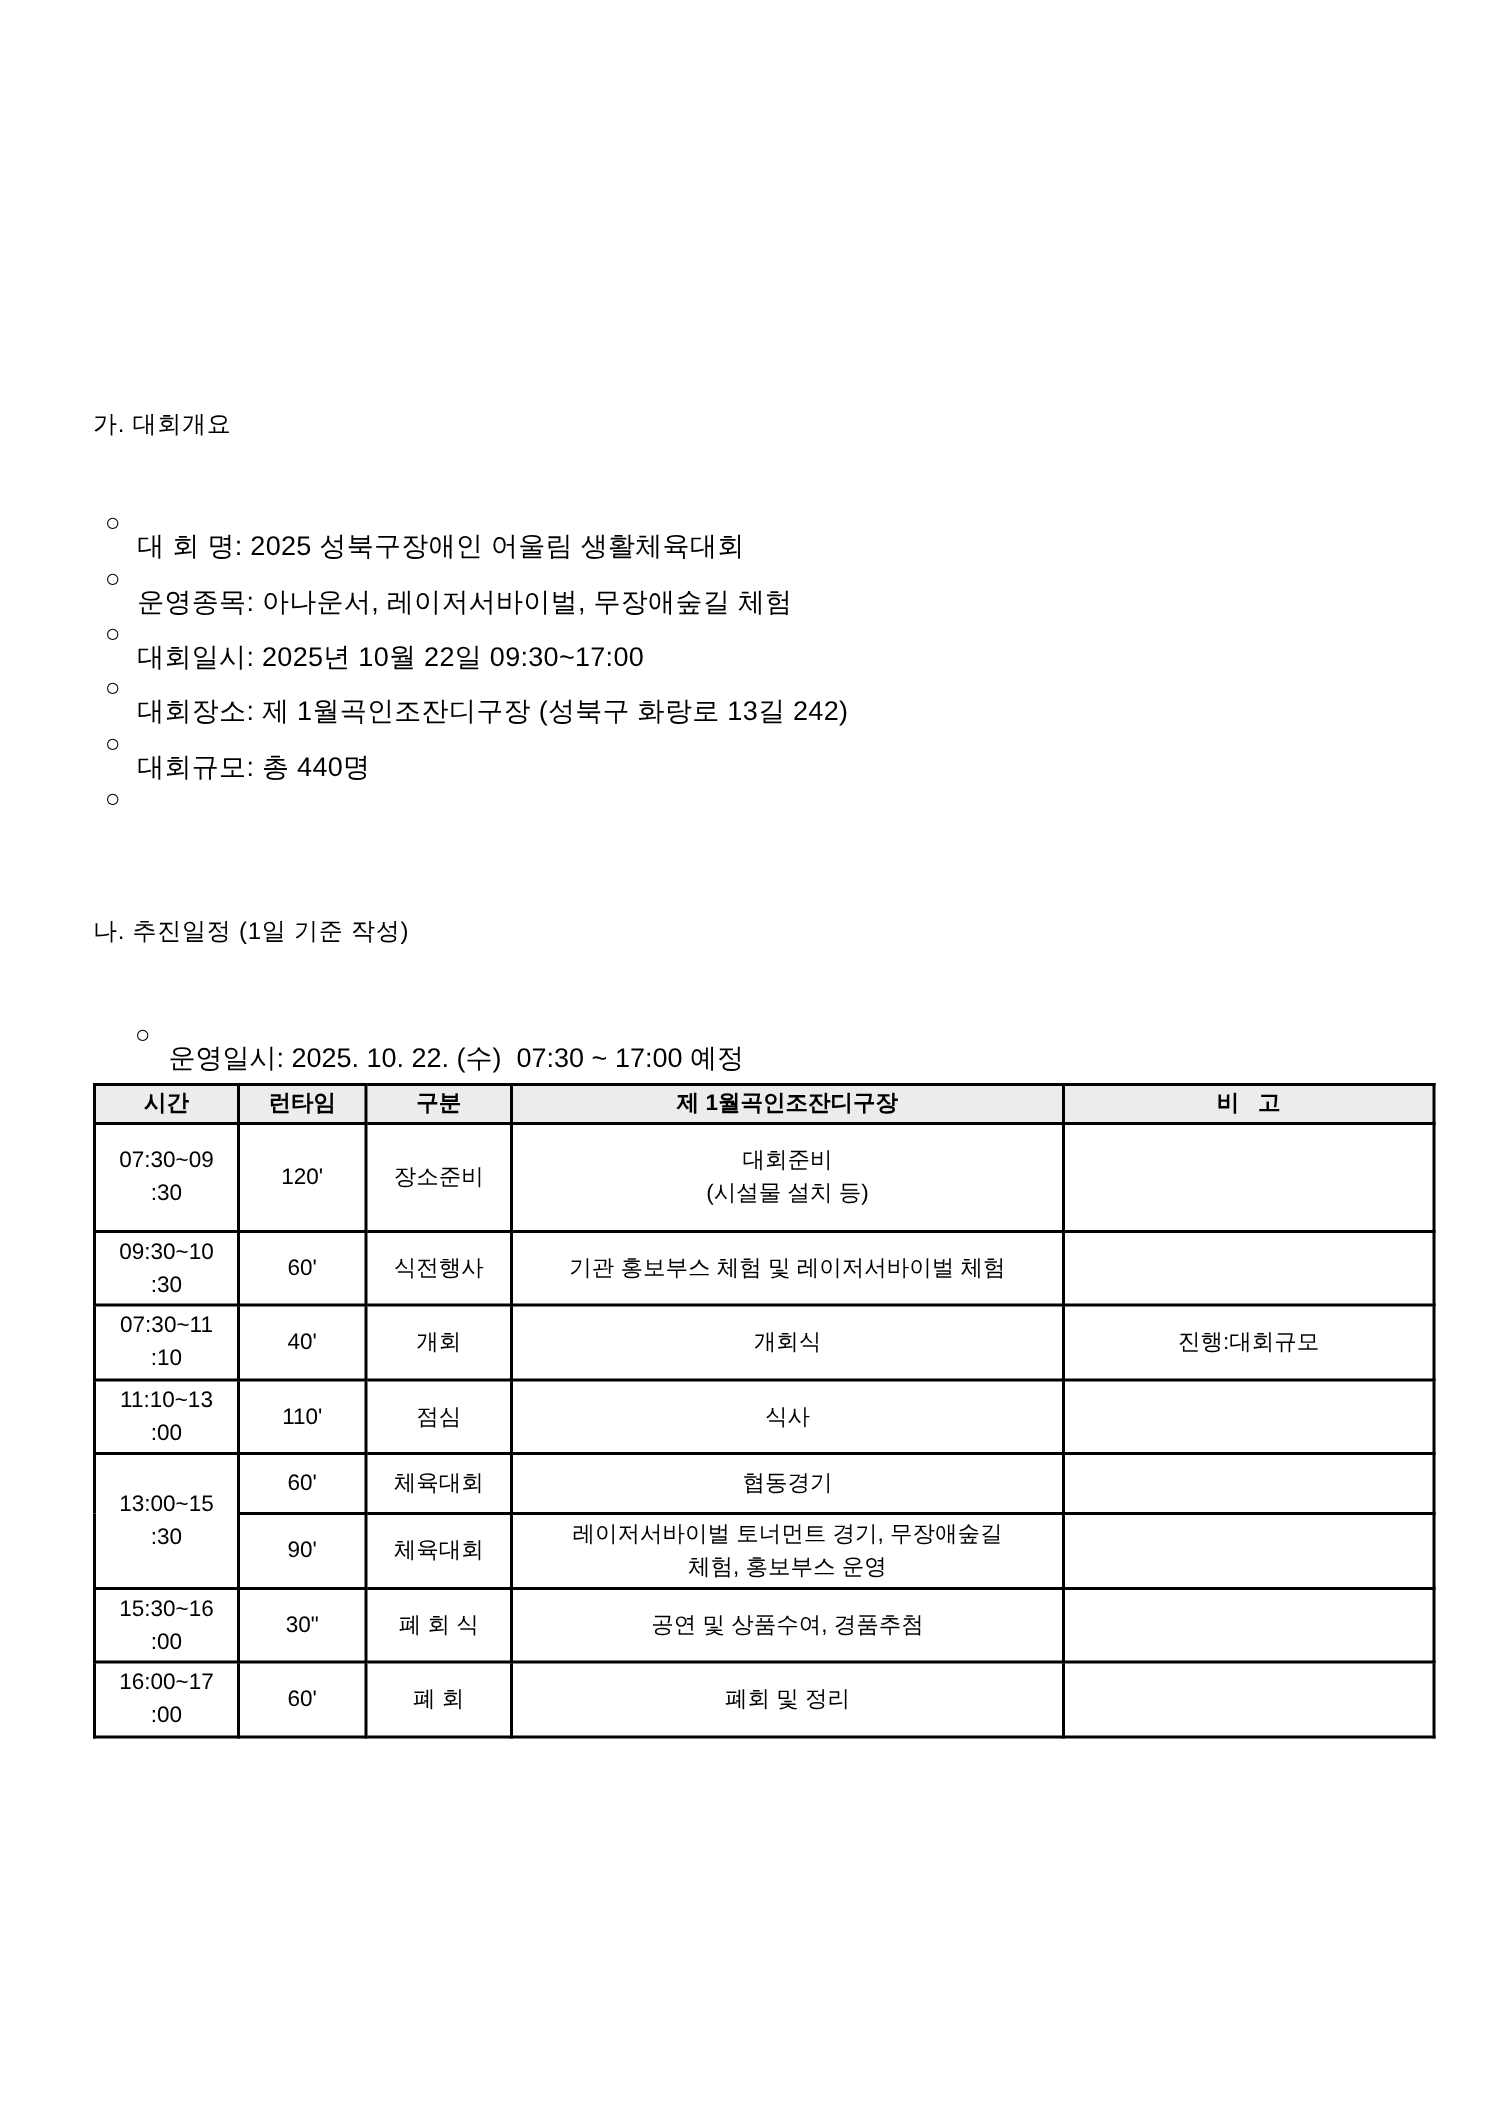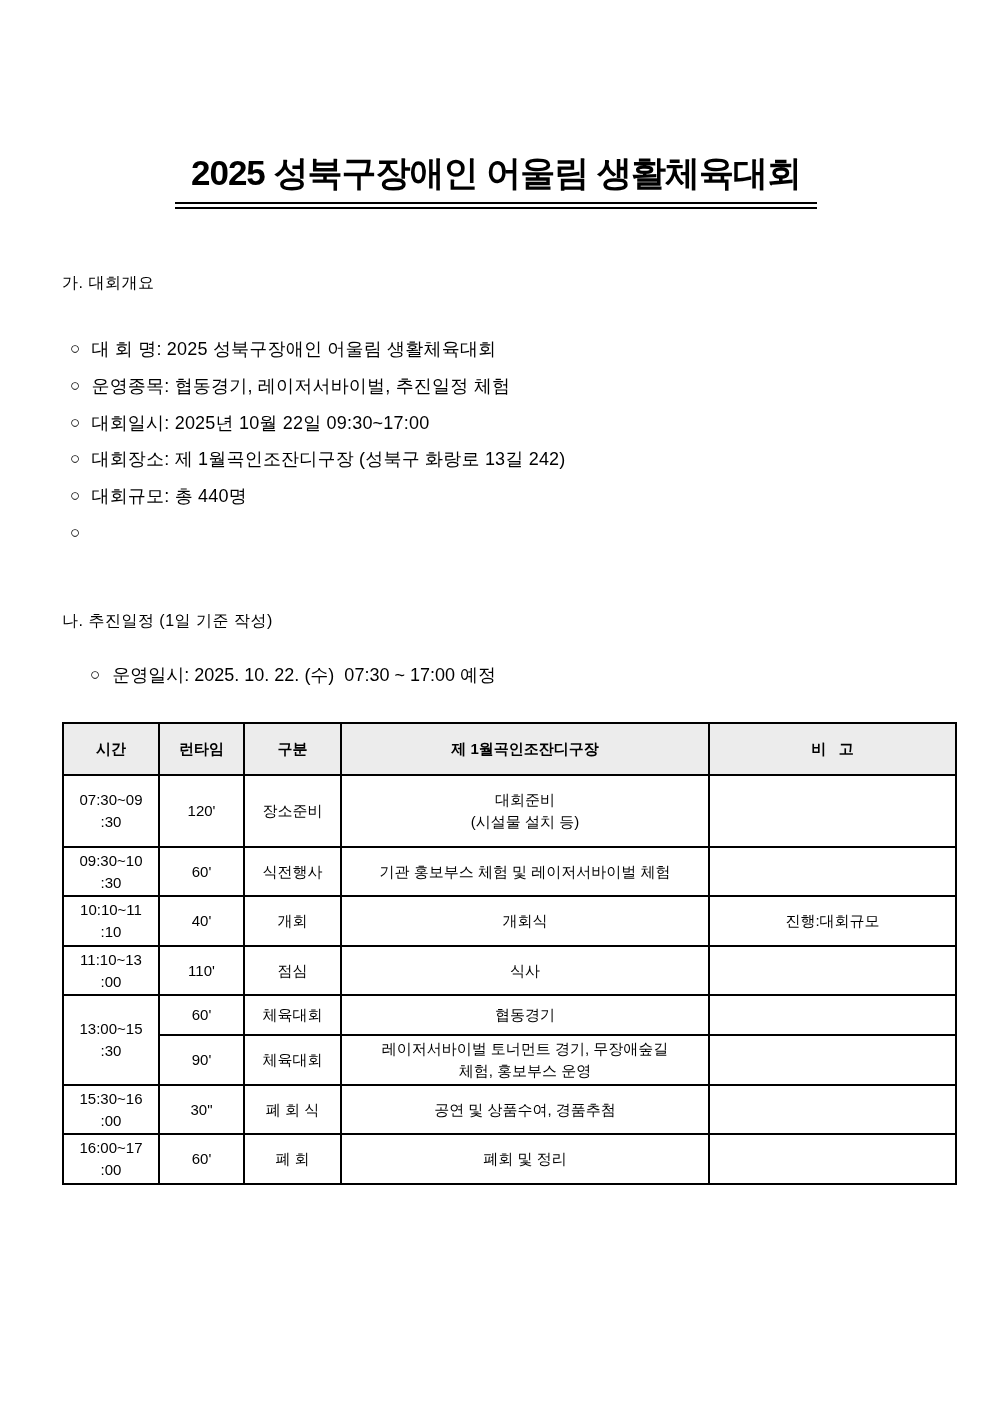--- a/index.html
+++ b/index.html
@@ -53,21 +53,21 @@
     align-items:center;
     height:36.7px;
     font-size:18px;
     letter-spacing:0.2px;
   }
   .bullet-char {
     font-size:17px;
     margin-right:11px;
     flex:0 0 auto;
   }
-  .bullet-text { white-space:pre-wrap; }
+  .bullet-text { white-space:pre-wrap;margin-top:30px; }
 
   
   .sub-bullet {
     position:absolute;
     top:663px; left:90px;
     display:flex;
     align-items:center;
     font-size:18px;
   }
   .sub-bullet .bullet-char { margin-right:12px; }
@@ -88,51 +88,48 @@
     font-size:15px;
     line-height:1.45;
     white-space:pre-wrap;
     padding:2px 4px;
     overflow:hidden;
   }
   table.schedule th {
     background:#ececec;
     font-weight:bold;
     height:25px;
-    padding:14px 2px;
+    padding:1px 2px;
   }
   td.cell-left { text-align:left; padding-left:8px; }
   tr.r1 { height:72px; }
   tr.r2 { height:46px; }
   tr.r3 { height:44px; }
   tr.r4 { height:36px;margin-left:48px; }
   tr.r5 { height:40px;margin-left:32px; }
   tr.r6 { height:46px; }
   tr.r7 { height:42px; }
   tr.r8 { height:42px; }
 </style>
 </head>
 <body>
 
 <div class="page">
 
-  <div class="title-wrap">
-    <span class="doc-title">2025 성북구장애인 어울림 생활체육대회</span>
-  </div>
 
   <div class="sec-heading sec-a">가. 대회개요</div>
 
   <div class="bullet-list">
     <div class="bullet-row">
       <span class="bullet-char">○</span>
       <span class="bullet-text">대 회 명: 2025 성북구장애인 어울림 생활체육대회</span>
     </div>
     <div class="bullet-row">
       <span class="bullet-char">○</span>
-      <span class="bullet-text">운영종목: 협동경기, 레이저서바이벌, 추진일정 체험</span>
+      <span class="bullet-text">운영종목: 아나운서, 레이저서바이벌, 무장애숲길 체험</span>
     </div>
     <div class="bullet-row">
       <span class="bullet-char">○</span>
       <span class="bullet-text">대회일시: 2025년 10월 22일 09:30~17:00</span>
     </div>
     <div class="bullet-row">
       <span class="bullet-char">○</span>
       <span class="bullet-text">대회장소: 제 1월곡인조잔디구장 (성북구 화랑로 13길 242)</span>
     </div>
     <div class="bullet-row">
@@ -181,21 +178,21 @@
         </tr>
         <tr class="r2">
           <td>09:30~10
 :30</td>
           <td>60'</td>
           <td>식전행사</td>
           <td class="cell-left">기관 홍보부스 체험 및 레이저서바이벌 체험</td>
           <td></td>
         </tr>
         <tr class="r3">
-          <td>10:10~11
+          <td>07:30~11
 :10</td>
           <td>40'</td>
           <td>개회</td>
           <td>개회식</td>
           <td>진행:대회규모</td>
         </tr>
         <tr class="r4">
           <td>11:10~13
 :00</td>
           <td>110'</td>

